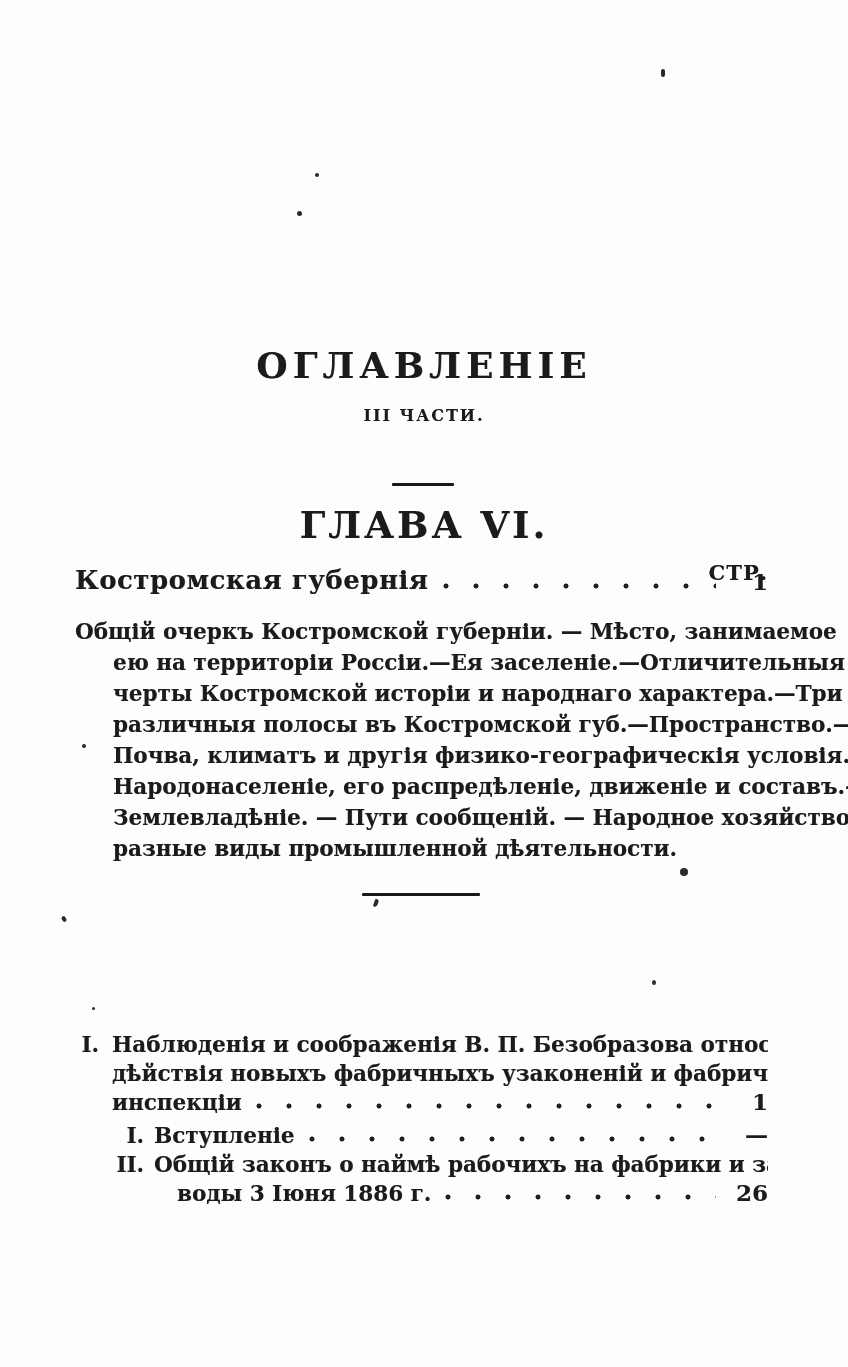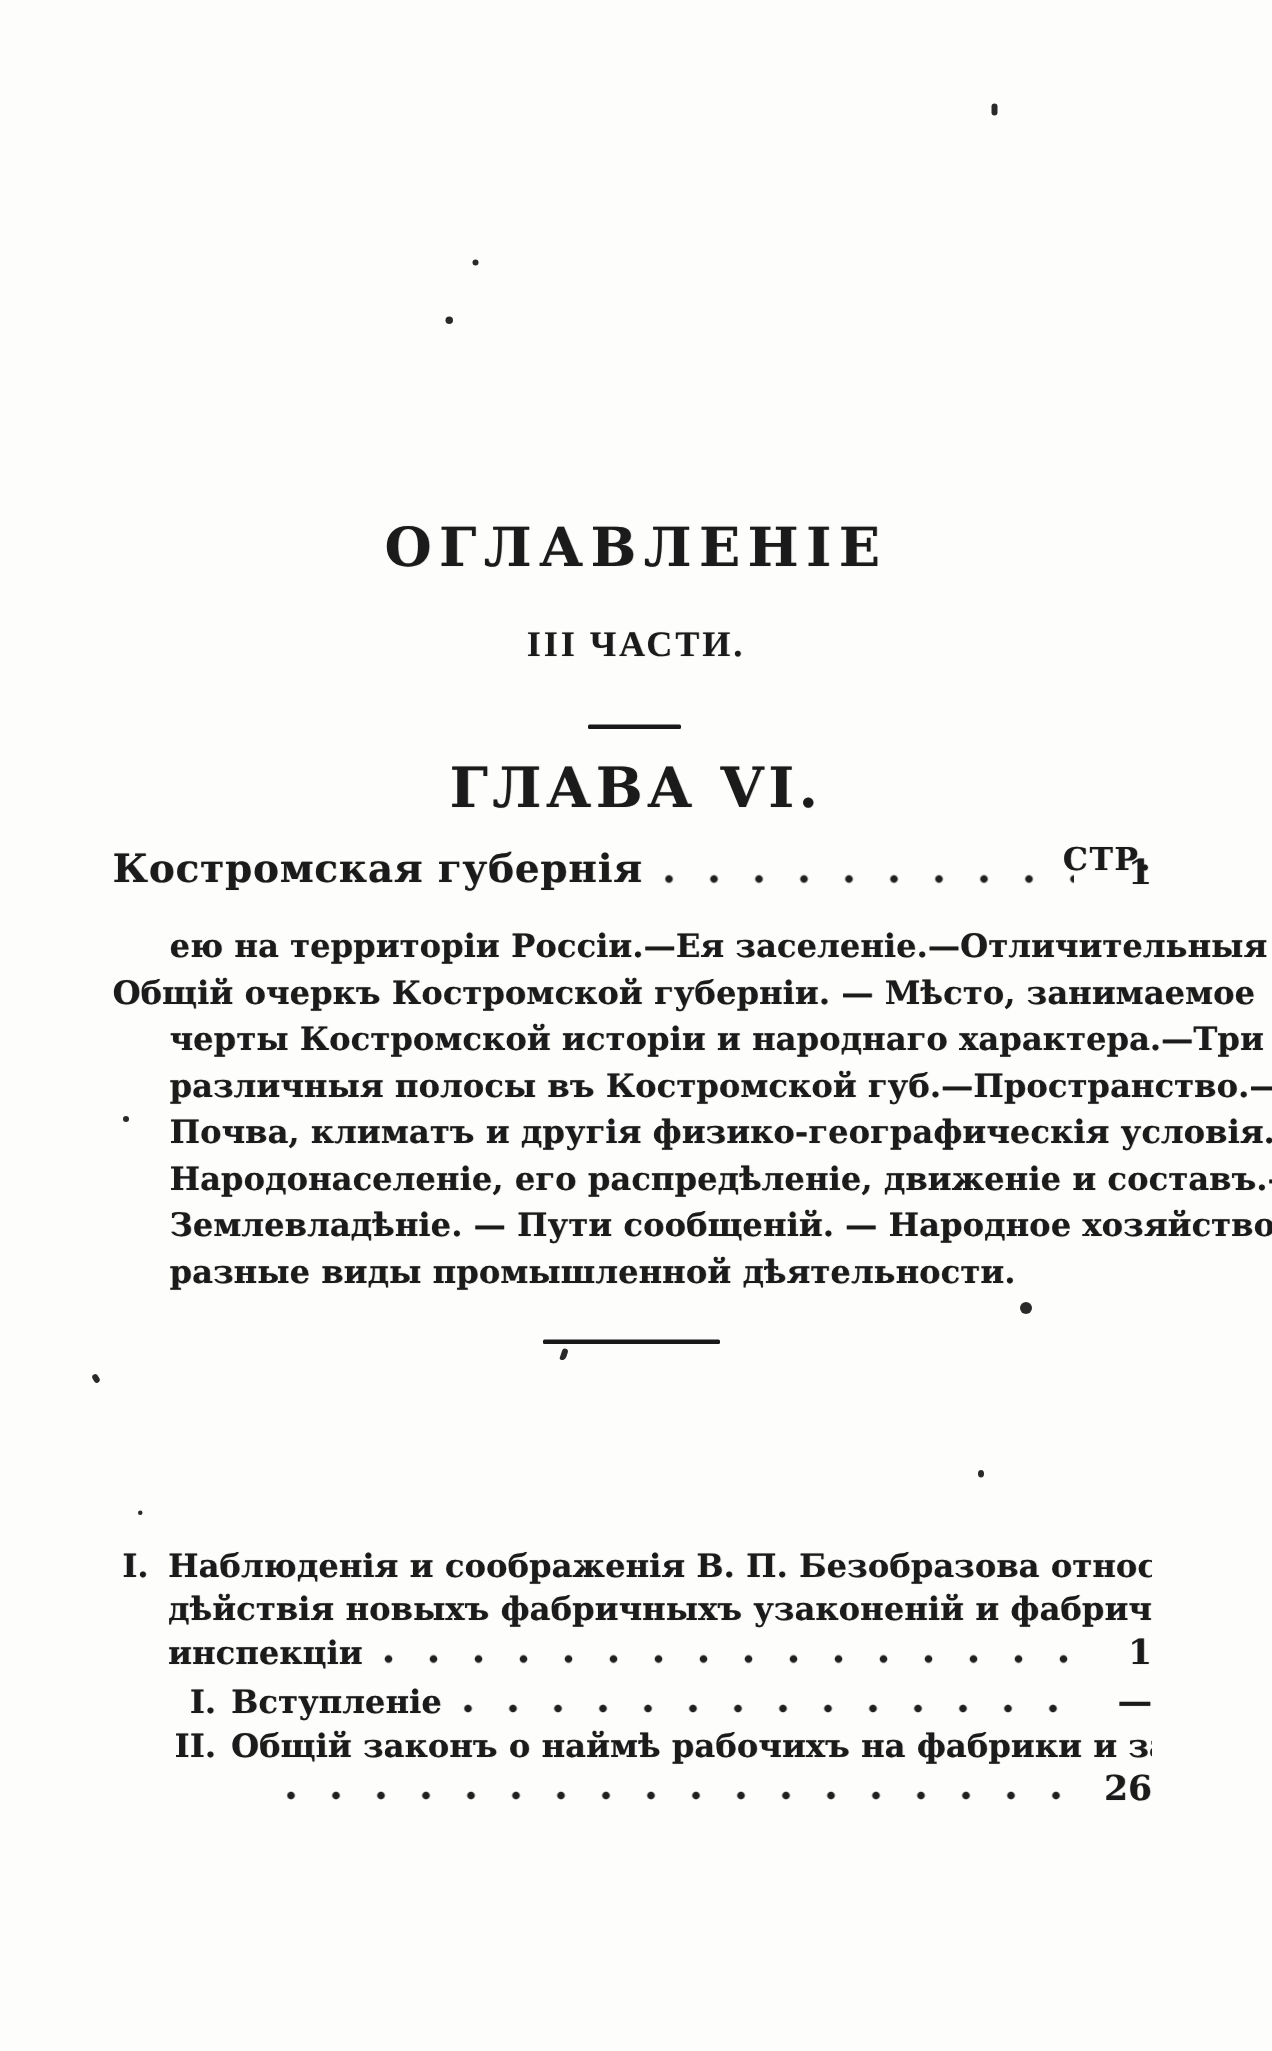--- a/index.html
+++ b/index.html
@@ -4,21 +4,21 @@
 <style>
   html,body { margin:0; padding:0; background:#fdfdfc; }
   .page {
     position:relative; width:848px; height:1367px; margin:0 auto;
     background:#fdfdfc; overflow:hidden;
     font-family:"DejaVu Serif", serif; color:#1b1b1b; font-weight:700;
     text-shadow:0.3px 0.3px 0.6px rgba(25,25,25,0.45);
   }
   .centered { position:absolute; left:0; right:0; text-align:center; white-space:nowrap; }
   .main-title   { top:344px; font-size:36px; letter-spacing:5px; }
-  .sub-title    { top:417px; font-size:24px; letter-spacing:2px;font-family:Liberation Serif, serif; }
+  .sub-title    { top:406px; font-size:16px; letter-spacing:2px; }
   .chap-heading { top:503px; font-size:37px; letter-spacing:3px; }
   .appx-title   { top:947px; font-size:38px; letter-spacing:4px; }
 
   .rule { position:absolute; background:#191919; border-radius:1px; }
   .rule-1 { top:483px; left:392px; width:62px;  height:3px; }
   .rule-2 { top:893px; left:362px; width:118px; height:3px; }
 
   .str-label { position:absolute; top:560px; right:80px; font-size:21px; letter-spacing:1px; }
 
   .col { position:absolute; left:75px; right:80px; }
@@ -79,22 +79,22 @@
 
   <div class="str-label">СТР.</div>
 
   <div class="col row chapter-row">
     <span class="entry-label">Костромская губернія</span>
     <span class="leader"></span>
     <span class="pg">1</span>
   </div>
 
   <div class="col summary">
+    <div class="sum-line">Общій очеркъ Костромской губерніи. — Мѣсто, занимаемое</div>
     <div class="sum-line ind">ею на территоріи Россіи.—Ея заселеніе.—Отличительныя</div>
-    <div class="sum-line">Общій очеркъ Костромской губерніи. — Мѣсто, занимаемое</div>
     <div class="sum-line ind">черты Костромской исторіи и народнаго характера.—Три</div>
     <div class="sum-line ind">различныя полосы въ Костромской губ.—Пространство.—</div>
     <div class="sum-line ind">Почва, климатъ и другія физико-географическія условія.—</div>
     <div class="sum-line ind">Народонаселеніе, его распредѣленіе, движеніе и составъ.—</div>
     <div class="sum-line ind">Землевладѣніе. — Пути сообщеній. — Народное хозяйство;</div>
     <div class="sum-line ind">разные виды промышленной дѣятельности.</div>
   </div>
 
   <div class="rule rule-2"></div>
 
@@ -119,18 +119,19 @@
       <span class="txt">Вступленіе</span>
       <span class="leader"></span>
       <span class="pg">—</span>
     </div>
 
     <div class="row">
       <span class="num subnum">II.</span>
       <span class="txt">Общій законъ о наймѣ рабочихъ на фабрики и за-</span>
     </div>
     <div class="row subcont">
+      <span class="txt">воды 3 Іюня 1886 г.</span>
       <span class="leader"></span>
       <span class="pg">26</span>
     </div>
 
   </div>
 </div>
 
 </body></html>

